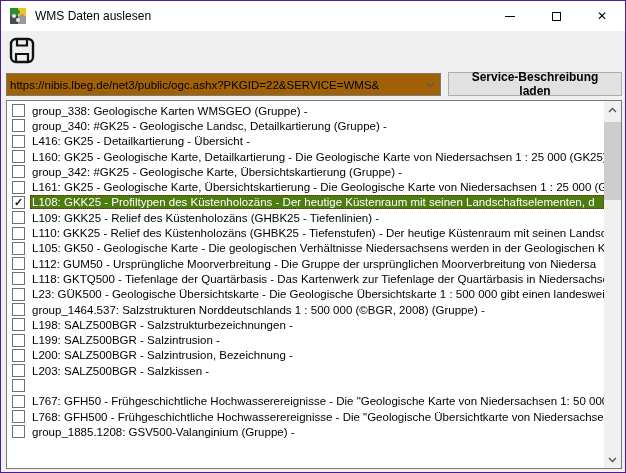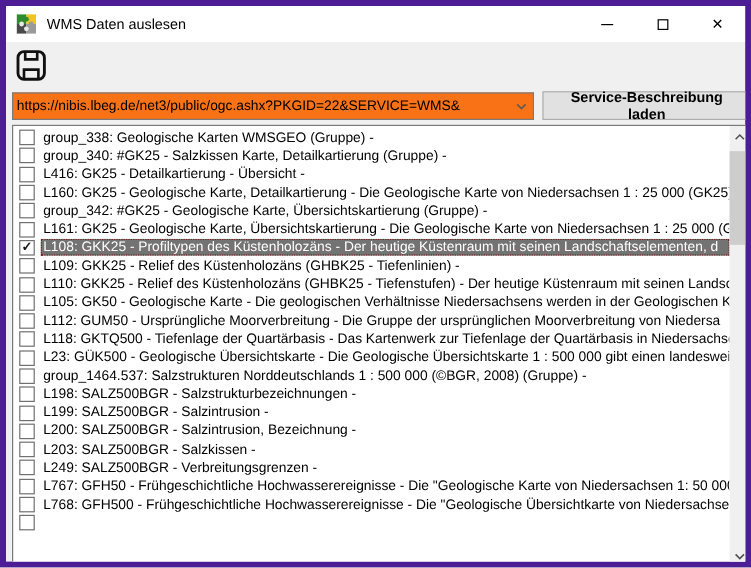--- a/index.html
+++ b/index.html
@@ -1,45 +1,45 @@
 <!DOCTYPE html>
 <html><head>
 <meta charset="utf-8">
 <style>
   html,body{margin:0;padding:0;background:#d4d4d4;}
   *{box-sizing:border-box;}
   .window{
     position:relative;width:626px;height:473px;
-    background:#f0f0f0;border:5px solid #4c1d95;
+    background:#f0f0f0;border:1px solid #4c1d95;
     font-family:"Liberation Sans",sans-serif;overflow:hidden;
   }
   
   .titlebar{position:absolute;left:0;top:0;width:100%;height:30px;background:#ffffff;display:flex;align-items:center;}
   .app-icon{width:18px;height:18px;margin-left:8px;flex:0 0 auto;}
   .title-text{margin-left:8px;font-size:12px;color:#000;white-space:nowrap;}
   .caption-buttons{position:absolute;right:0;top:0;height:30px;display:flex;}
   .caption-btn{width:46px;height:30px;display:flex;align-items:center;justify-content:center;color:#000;}
   .min-glyph{width:10px;height:1px;background:#000;}
   .max-glyph{width:9px;height:9px;border:1px solid #000;}
   .close-glyph{font-size:12px;line-height:12px;}
   
   .save-btn{position:absolute;left:7px;top:35px;width:28px;height:28px;display:flex;align-items:center;justify-content:center;background:transparent;border:none;padding:0;}
   
-  .combo{position:absolute;left:5px;top:72px;width:435px;height:23px;background:#f97316;border:1px solid #7a7a7a;display:flex;align-items:center;}
+  .combo{position:absolute;left:5px;top:72px;width:435px;height:23px;background:#a16207;border:1px solid #7a7a7a;display:flex;align-items:center;}
   .combo input{flex:1;border:none;outline:none;font-family:"Liberation Sans",sans-serif;font-size:11.5px;padding:0 3px;color:#000;background:transparent;min-width:0;}
   .combo-drop{width:20px;height:100%;display:flex;align-items:center;justify-content:center;}
   
   .load-btn{position:absolute;left:447px;top:71px;width:174px;height:24px;background:#e1e1e1;border:1px solid #adadad;font-family:"Liberation Sans",sans-serif;font-size:12px;color:#000;display:flex;align-items:center;justify-content:center;font-weight:bold;}
   
   .listbox{position:absolute;left:5px;top:99px;width:616px;height:369px;background:#fff;border:1px solid #7a7a7a;overflow:hidden;}
   .rows{position:absolute;left:0;top:0;width:calc(100% - 17px);height:100%;padding-top:2px;overflow:hidden;}
   .row{height:15.3px;display:flex;align-items:center;white-space:nowrap;overflow:hidden;}
   .cb{flex:0 0 auto;width:13px;height:13px;margin-left:5px;margin-right:5px;border:1px solid #707070;background:#fff;font-size:11px;line-height:11px;font-weight:bold;color:#1a1a1a;display:flex;align-items:center;justify-content:center;}
   .lbl{font-size:11.5px;color:#000;overflow:hidden;white-space:nowrap;padding:1px 2px;}
-  .row.selected .lbl{flex:1;background:#737373;color:#fff;outline:1px dotted rgba(120,20,20,.85);outline-offset:-1px;}
+  .row.selected .lbl{flex:1;background:#4d7c0f;color:#fff;outline:1px dotted rgba(120,20,20,.85);outline-offset:-1px;}
   
   .vscroll{position:absolute;right:0;top:0;width:17px;height:100%;background:#f0f0f0;}
   .scroll-arrow{position:absolute;left:0;width:17px;height:17px;display:flex;align-items:center;justify-content:center;}
   .scroll-arrow.up{top:0;}
   .scroll-arrow.down{bottom:0;}
   .scroll-thumb{position:absolute;left:0;top:21px;width:17px;height:78px;background:#cdcdcd;}
 </style>
 </head>
 <body>
 
@@ -90,21 +90,21 @@
   <button class="load-btn">Service-Beschreibung laden</button>
 
   <div class="listbox">
     <div class="rows" id="rows">
         <div class="row">
     <span class="cb"></span>
     <span class="lbl">group_338: Geologische Karten WMSGEO (Gruppe) -</span>
   </div>
         <div class="row">
     <span class="cb"></span>
-    <span class="lbl">group_340: #GK25 - Salzkissen Karte, Detailkartierung (Gruppe) -</span>
+    <span class="lbl">group_340: #GK25 - Geologische Landsc, Detailkartierung (Gruppe) -</span>
   </div>
         <div class="row">
     <span class="cb"></span>
     <span class="lbl">L416: GK25 - Detailkartierung  - Übersicht -</span>
   </div>
         <div class="row">
     <span class="cb"></span>
     <span class="lbl">L160: GK25 - Geologische Karte, Detailkartierung - Die Geologische Karte von Niedersachsen 1 : 25 000 (GK25)</span>
   </div>
         <div class="row">
@@ -158,32 +158,32 @@
         <div class="row">
     <span class="cb"></span>
     <span class="lbl">L200: SALZ500BGR - Salzintrusion, Bezeichnung -</span>
   </div>
         <div class="row">
     <span class="cb"></span>
     <span class="lbl">L203: SALZ500BGR - Salzkissen -</span>
   </div>
         <div class="row">
     <span class="cb"></span>
-    <span class="lbl">L249: SALZ500BGR - Verbreitungsgrenzen -</span>
   </div>
         <div class="row">
     <span class="cb"></span>
     <span class="lbl">L767: GFH50 - Frühgeschichtliche Hochwasserereignisse - Die "Geologische Karte von Niedersachsen 1: 50 000</span>
   </div>
         <div class="row">
     <span class="cb"></span>
     <span class="lbl">L768: GFH500 - Frühgeschichtliche Hochwasserereignisse - Die "Geologische Übersichtkarte von Niedersachse</span>
   </div>
         <div class="row">
     <span class="cb"></span>
+    <span class="lbl">group_1885.1208: GSV500-Valanginium (Gruppe) -</span>
   </div>
       </div>
     <div class="vscroll">
       <div class="scroll-arrow up">
         <svg width="9" height="6" viewBox="0 0 9 6">
             <polyline points="1,5 4.5,1.5 8,5" fill="none" stroke="#505050" stroke-width="1.3"></polyline>
           </svg>
       </div>
       <div class="scroll-thumb"></div>
       <div class="scroll-arrow down">

